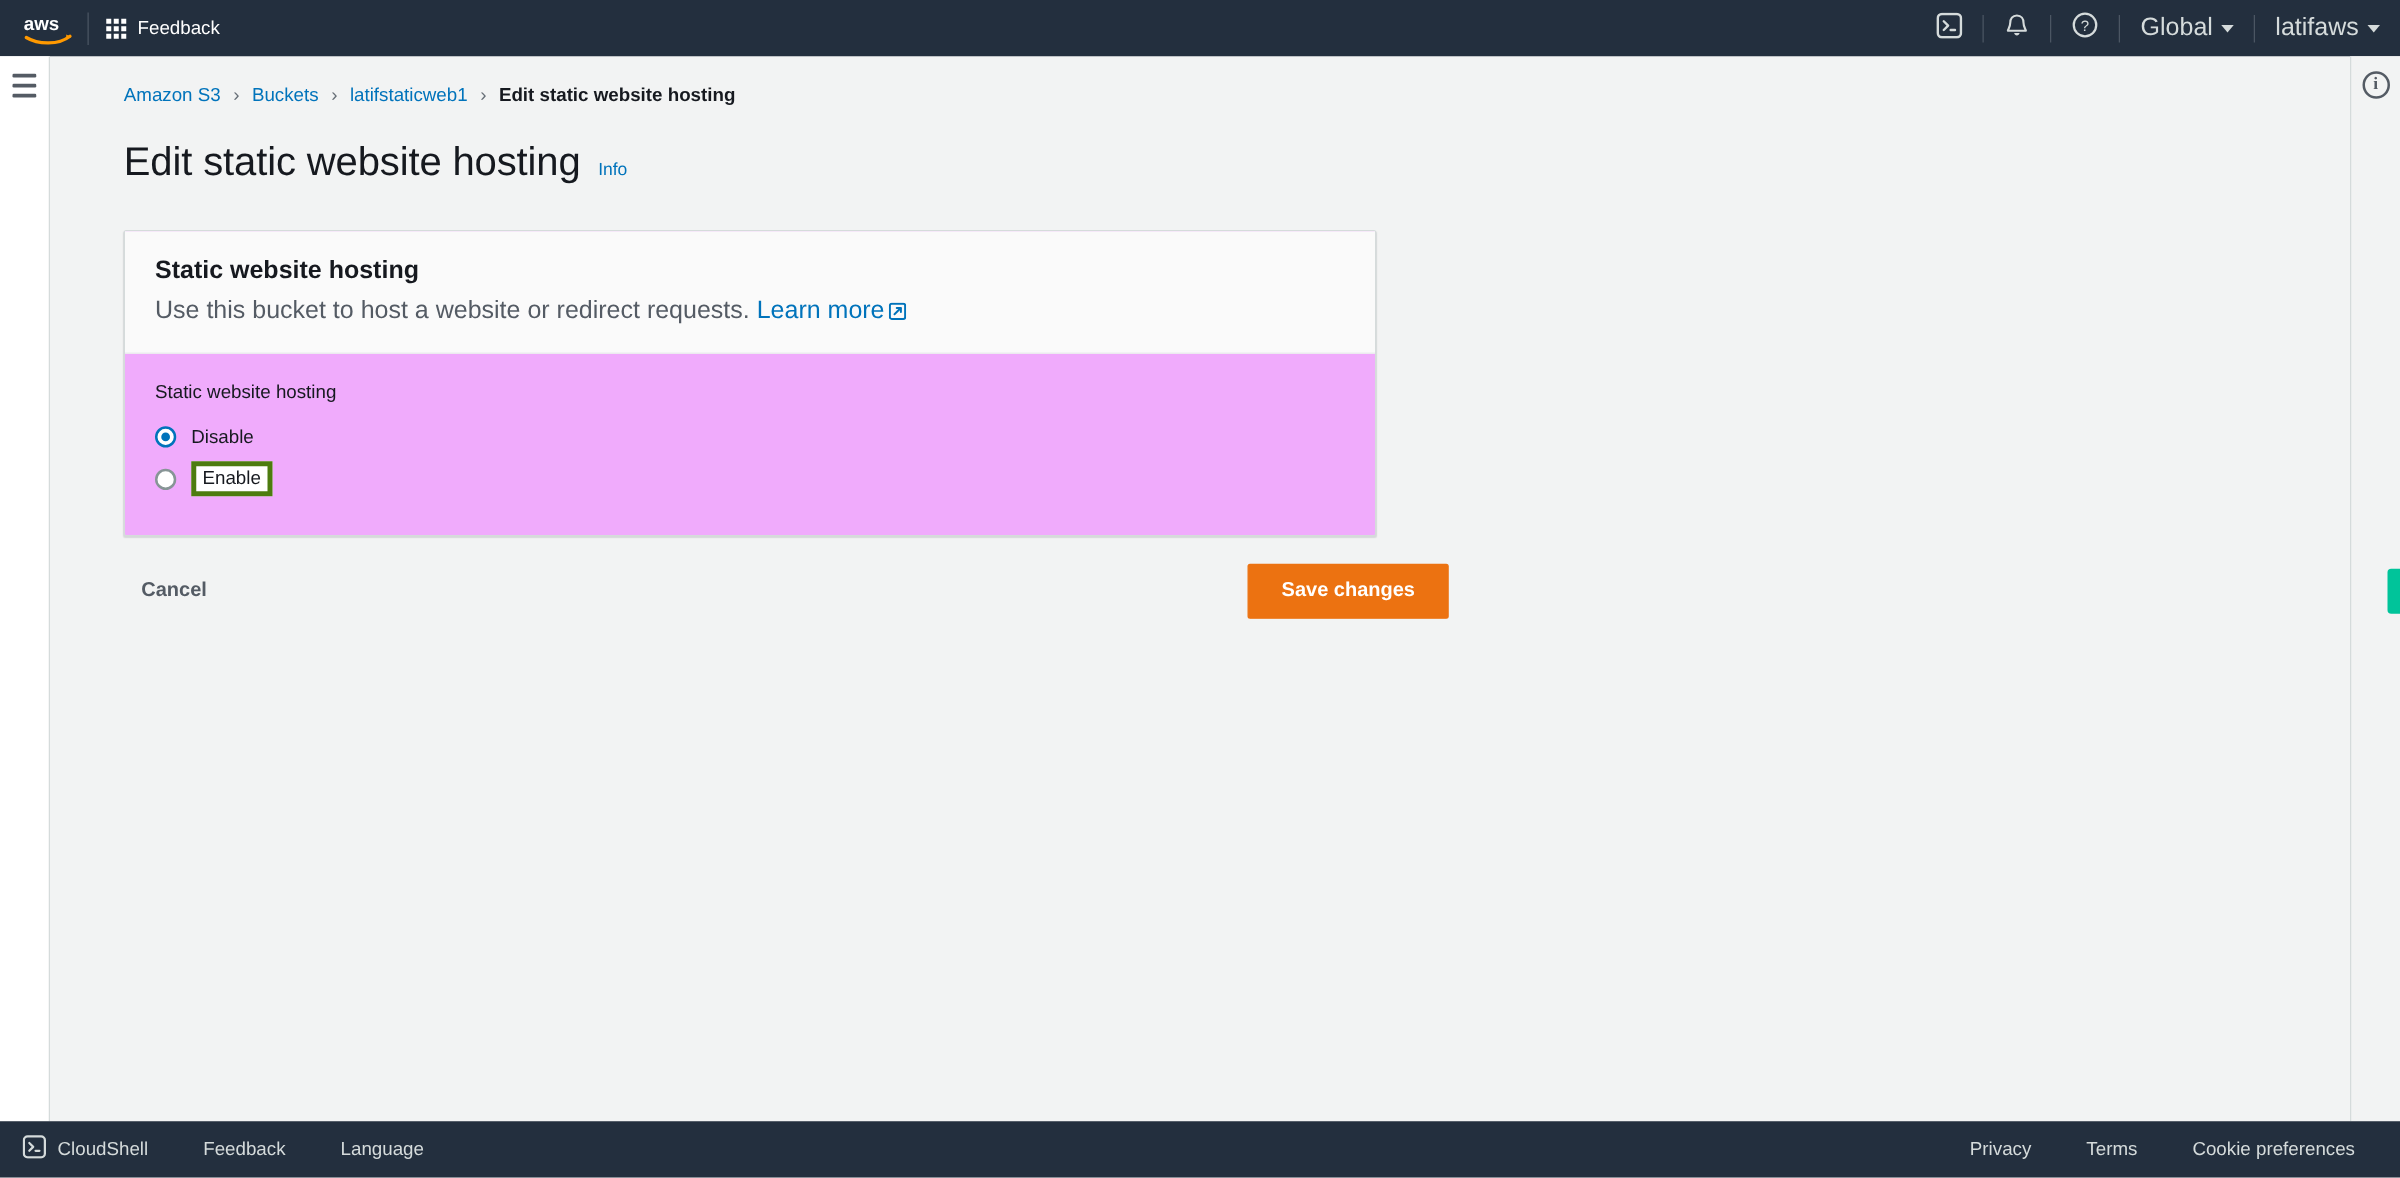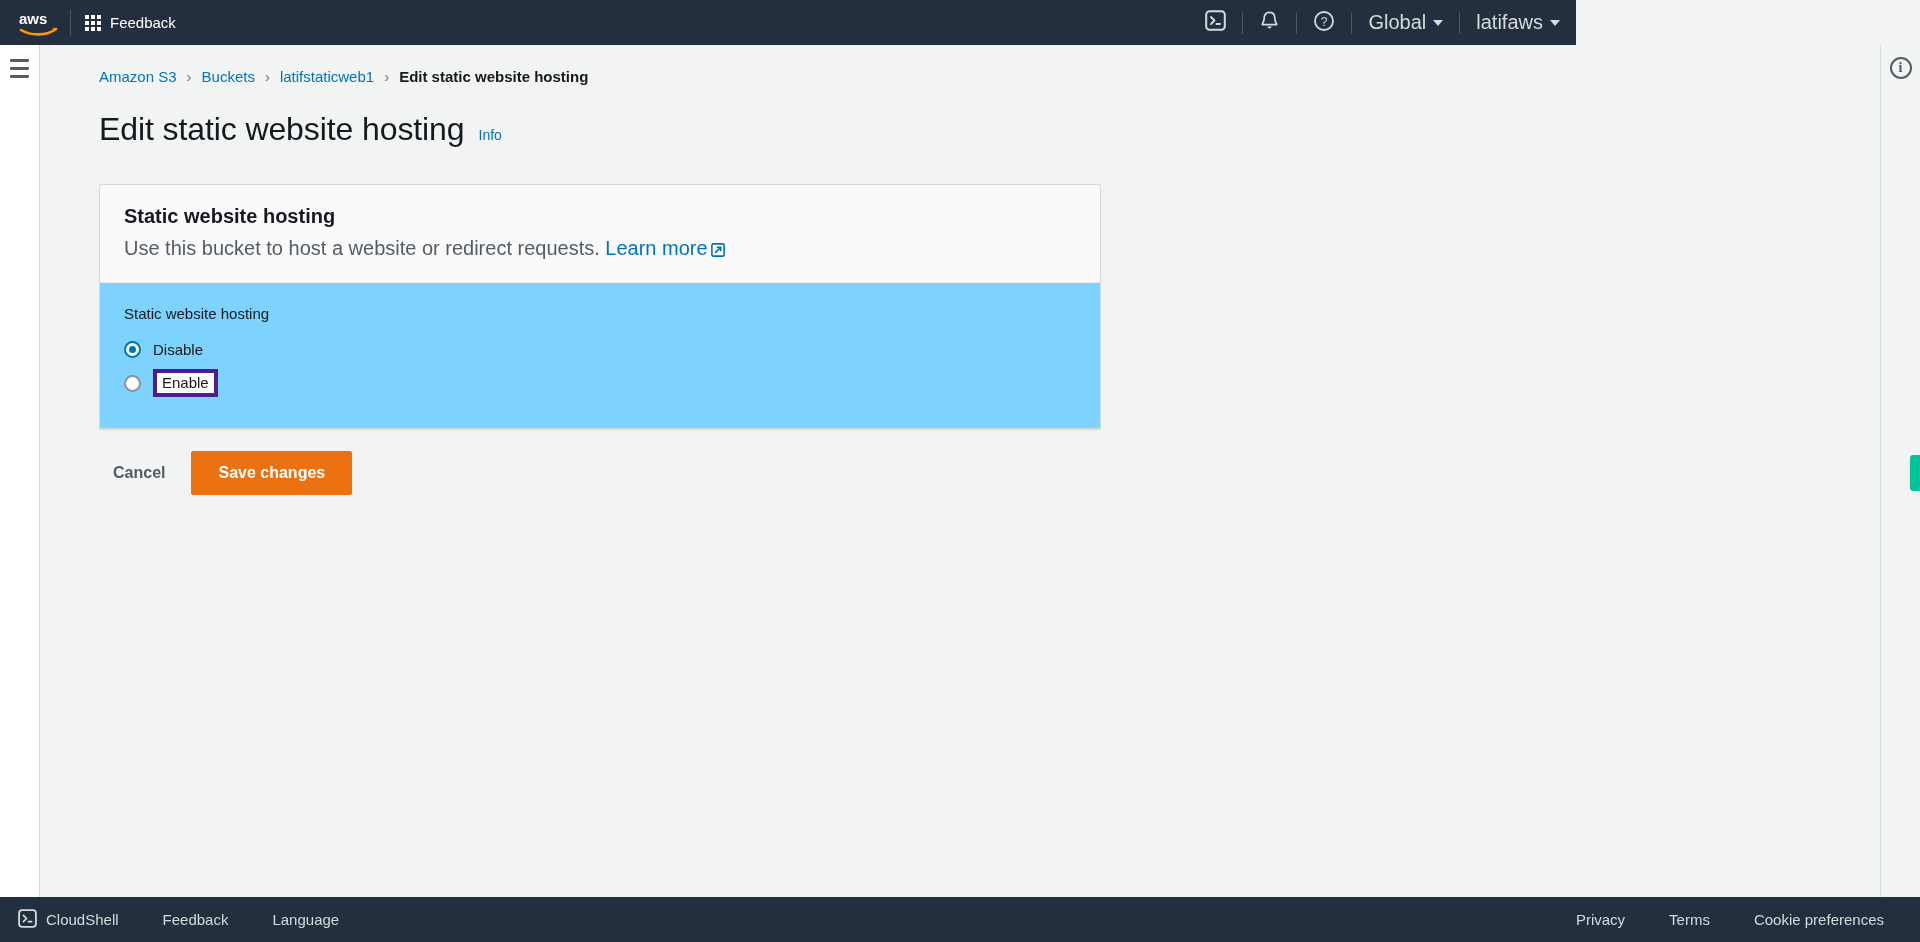--- a/index.html
+++ b/index.html
@@ -6,21 +6,21 @@
   html, body {
     width: 1920px; height: 942px;
     font-family: "Liberation Sans", sans-serif;
     background: #f2f3f3;
     overflow: hidden;
   }
 
   
   #topnav {
     position: absolute; top: 0; left: 0;
-    width: 1576px; height: 45px;
+    width: 1920px; height: 45px;
     background: #232f3e;
     display: flex; align-items: center;
   }
   .aws-logo { width: 62px; display:flex; align-items:center; justify-content:center; margin-left: 8px; }
   .aws-logo svg { display:block; }
   .nav-divider { width:1px; height:26px; background:#4b5663; }
   .services-btn {
     display:flex; align-items:center; gap:9px;
     padding: 0 14px; height: 45px; cursor:pointer; color:#fff;
     font-size:15px;
@@ -90,46 +90,46 @@
   .breadcrumb a { color:#0073bb; text-decoration:none; cursor:pointer; }
   .breadcrumb .crumb-sep { color:#687078; font-size:15px; }
   .breadcrumb .current { color:#16191f; font-weight:bold; }
 
   .page-head { display:flex; align-items:baseline; gap:14px; padding: 26px 0 0 58px; }
   .page-title { font-size:32px; font-weight:normal; color:#16191f; letter-spacing:-0.1px; }
   .info-link { color:#0073bb; font-size:14px; cursor:pointer; }
 
   .card {
     margin: 36px 0 0 58px; width: 1002px;
-    background:#7dd3fc; border:1px solid #d5dbdb; border-radius:2px;
+    background:#f0abfc; border:1px solid #d5dbdb; border-radius:2px;
     box-shadow: 0 1px 1px rgba(0,28,36,.12);
   }
   .card-head { background:#fafafa; border-bottom:1px solid #e9ebed; padding: 20px 24px 20px; }
   .card-title { font-size:20px; font-weight:bold; color:#16191f; }
   .card-desc { margin-top:9px; font-size:20px; color:#545b64; }
   .card-desc a { color:#0073bb; text-decoration:none; cursor:pointer; }
   .ext-icon { display:inline-block; vertical-align:-2px; margin-left:3px; }
   .card-body { padding: 22px 24px 28px; }
   .field-label { font-size:15px; color:#16191f; margin-bottom:10px; }
 
   .radio-row { display:flex; align-items:center; gap:12px; height:34px; cursor:pointer; }
   .radio {
     width:17px; height:17px; border-radius:50%;
     border:2px solid #879596; background:#fff; flex:0 0 auto;
     display:flex; align-items:center; justify-content:center;
   }
   .radio.checked { border-color:#0073bb; }
   .radio.checked::after { content:""; width:7px; height:7px; border-radius:50%; background:#0073bb; }
   .radio-label { font-size:15px; color:#16191f; }
   .annotated {
-    border:4px solid #4c1d95; background:#fff;
+    border:4px solid #4d7c0f; background:#fff;
     padding: 1px 5px; line-height:1.15;
   }
 
-  .actions { width:1060px; margin: 22px 0 0 58px; display:flex; align-items:center; justify-content:flex-start; gap:12px; }
+  .actions { width:1060px; margin: 22px 0 0 58px; display:flex; align-items:center; justify-content:space-between; gap:12px; }
   .btn-cancel {
     background:transparent; border:0; cursor:pointer;
     color:#545b64; font-size:16px; font-weight:bold; padding: 10px 14px;
     font-family:"Liberation Sans", sans-serif;
   }
   .btn-primary {
     background:#ec7211; border:1px solid #ec7211; border-radius:2px;
     color:#fff; font-size:16px; font-weight:bold; cursor:pointer;
     padding: 12px 26px; font-family:"Liberation Sans", sans-serif;
   }

